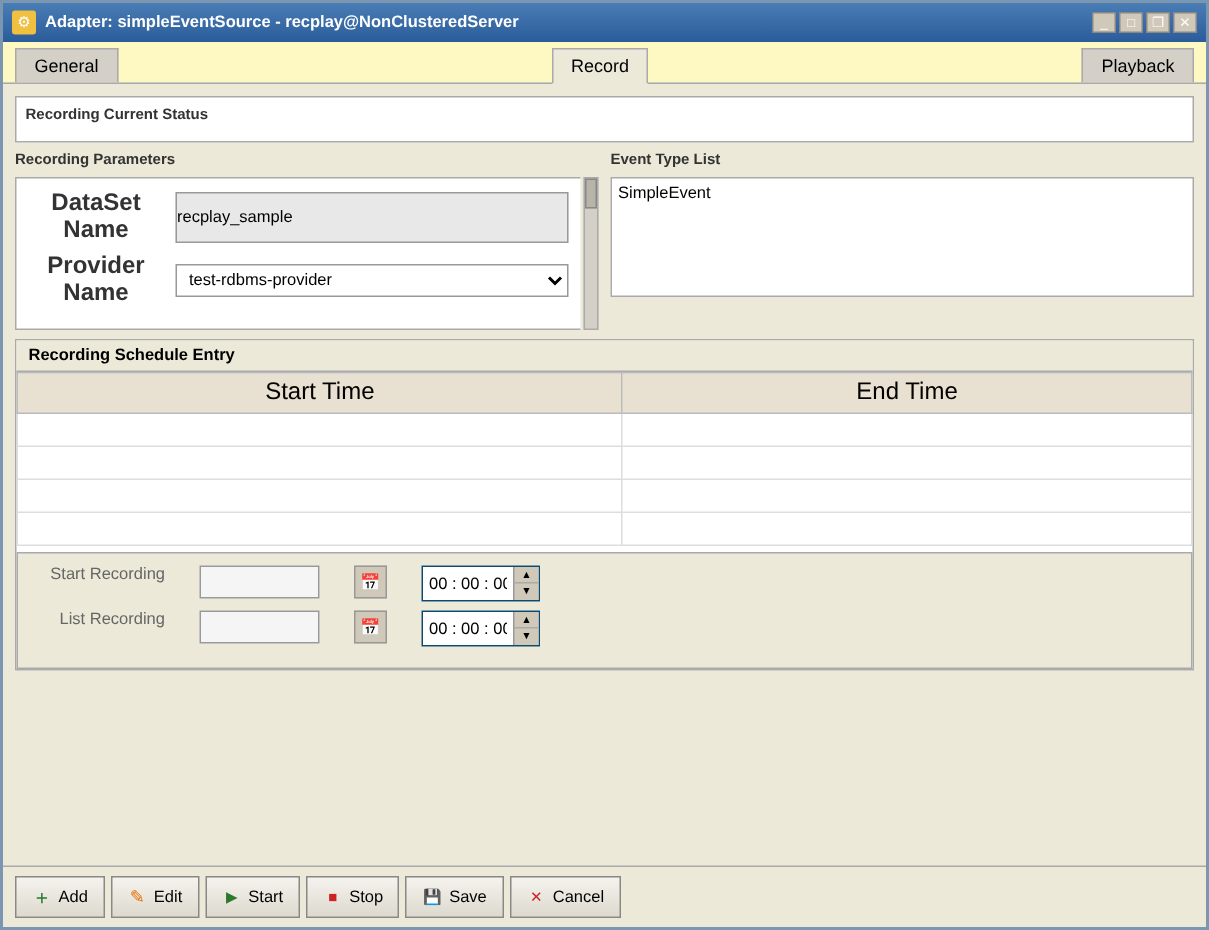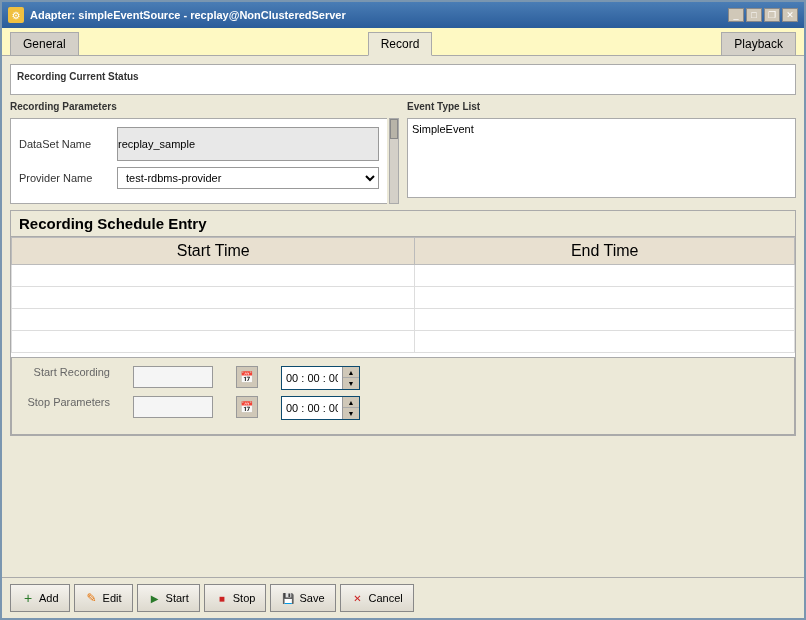--- a/index.html
+++ b/index.html
@@ -126,23 +126,24 @@
       background: #fff;
     }
     .param-row {
       display: flex;
       align-items: center;
       margin-bottom: 6px;
       gap: 8px;
     }
     .param-label {
       width: 90px;
-      font-size: 11px;
+      font-size: 16px;
       color: #333;
-      text-align: left;
+      text-align: center;
+      font-weight: bold;
     }
     .param-input {
       flex: 1;
       height: 34px;
       border: 1px solid #999;
       background: #f5f5f5;
       padding: 2px 0;
       font-size: 11px;
     }
     .param-select-wrapper {
@@ -169,21 +170,21 @@
       font-size: 11px;
       overflow: auto;
     }
     .schedule-section {
       border: 1px solid #aaa;
       background: #fff;
     }
     .schedule-header {
       background: #ece9d8;
       padding: 4px 8px;
-      font-size: 15px;
+      font-size: 11px;
       font-weight: bold;
       border-bottom: 1px solid #aaa;
     }
     .schedule-table {
       width: 100%;
       border-collapse: collapse;
     }
     .schedule-table th {
       background: #e8e0d0;
       border: 1px solid #bbb;
@@ -425,21 +426,21 @@
           <div class="time-input-wrapper">
             <input class="time-input" type="text" value="00 : 00 : 00" style="">
             <div class="time-spinner">
               <button class="spin-up">▲</button>
               <button class="spin-down">▼</button>
             </div>
           </div>
         </div>
 
         <div class="schedule-row">
-          <span class="schedule-row-label">Stop Parameters</span>
+          <span class="schedule-row-label">List Recording</span>
           <input class="date-input" type="text" value="" style="">
           <div class="date-icon">📅</div>
           <div class="time-input-wrapper">
             <input class="time-input" type="text" value="00 : 00 : 00" style="">
             <div class="time-spinner">
               <button class="spin-up">▲</button>
               <button class="spin-down">▼</button>
             </div>
           </div>
         </div>

